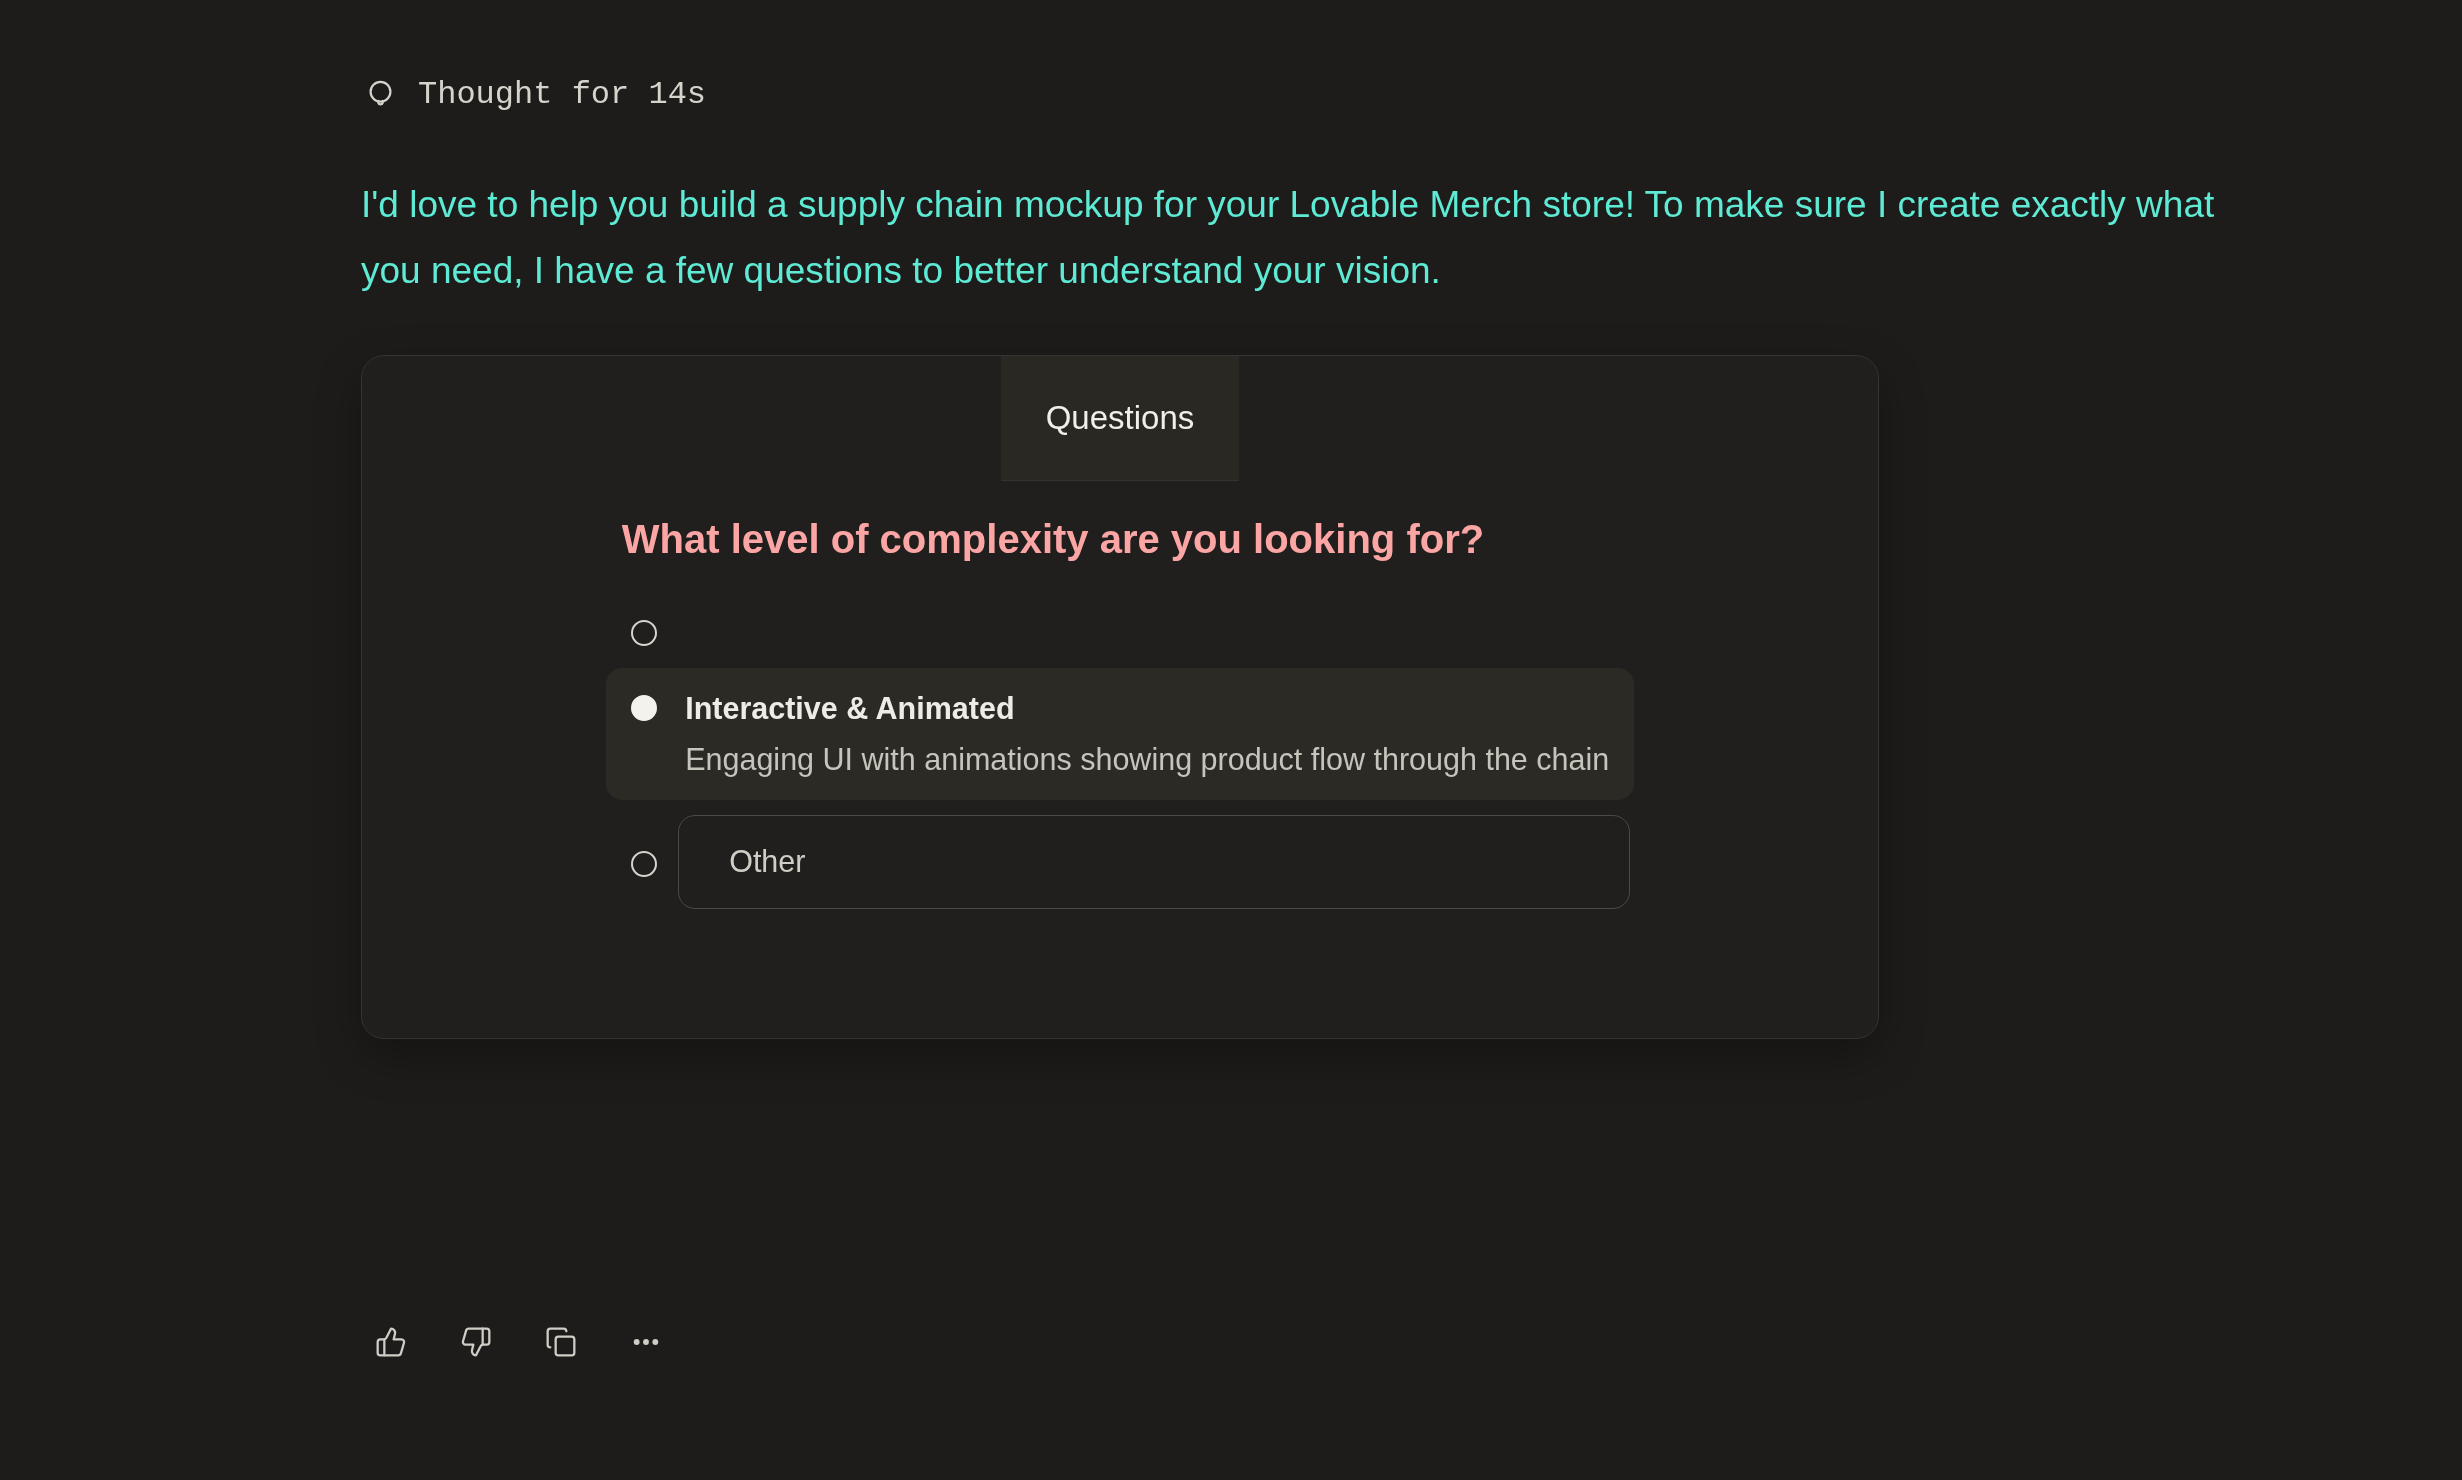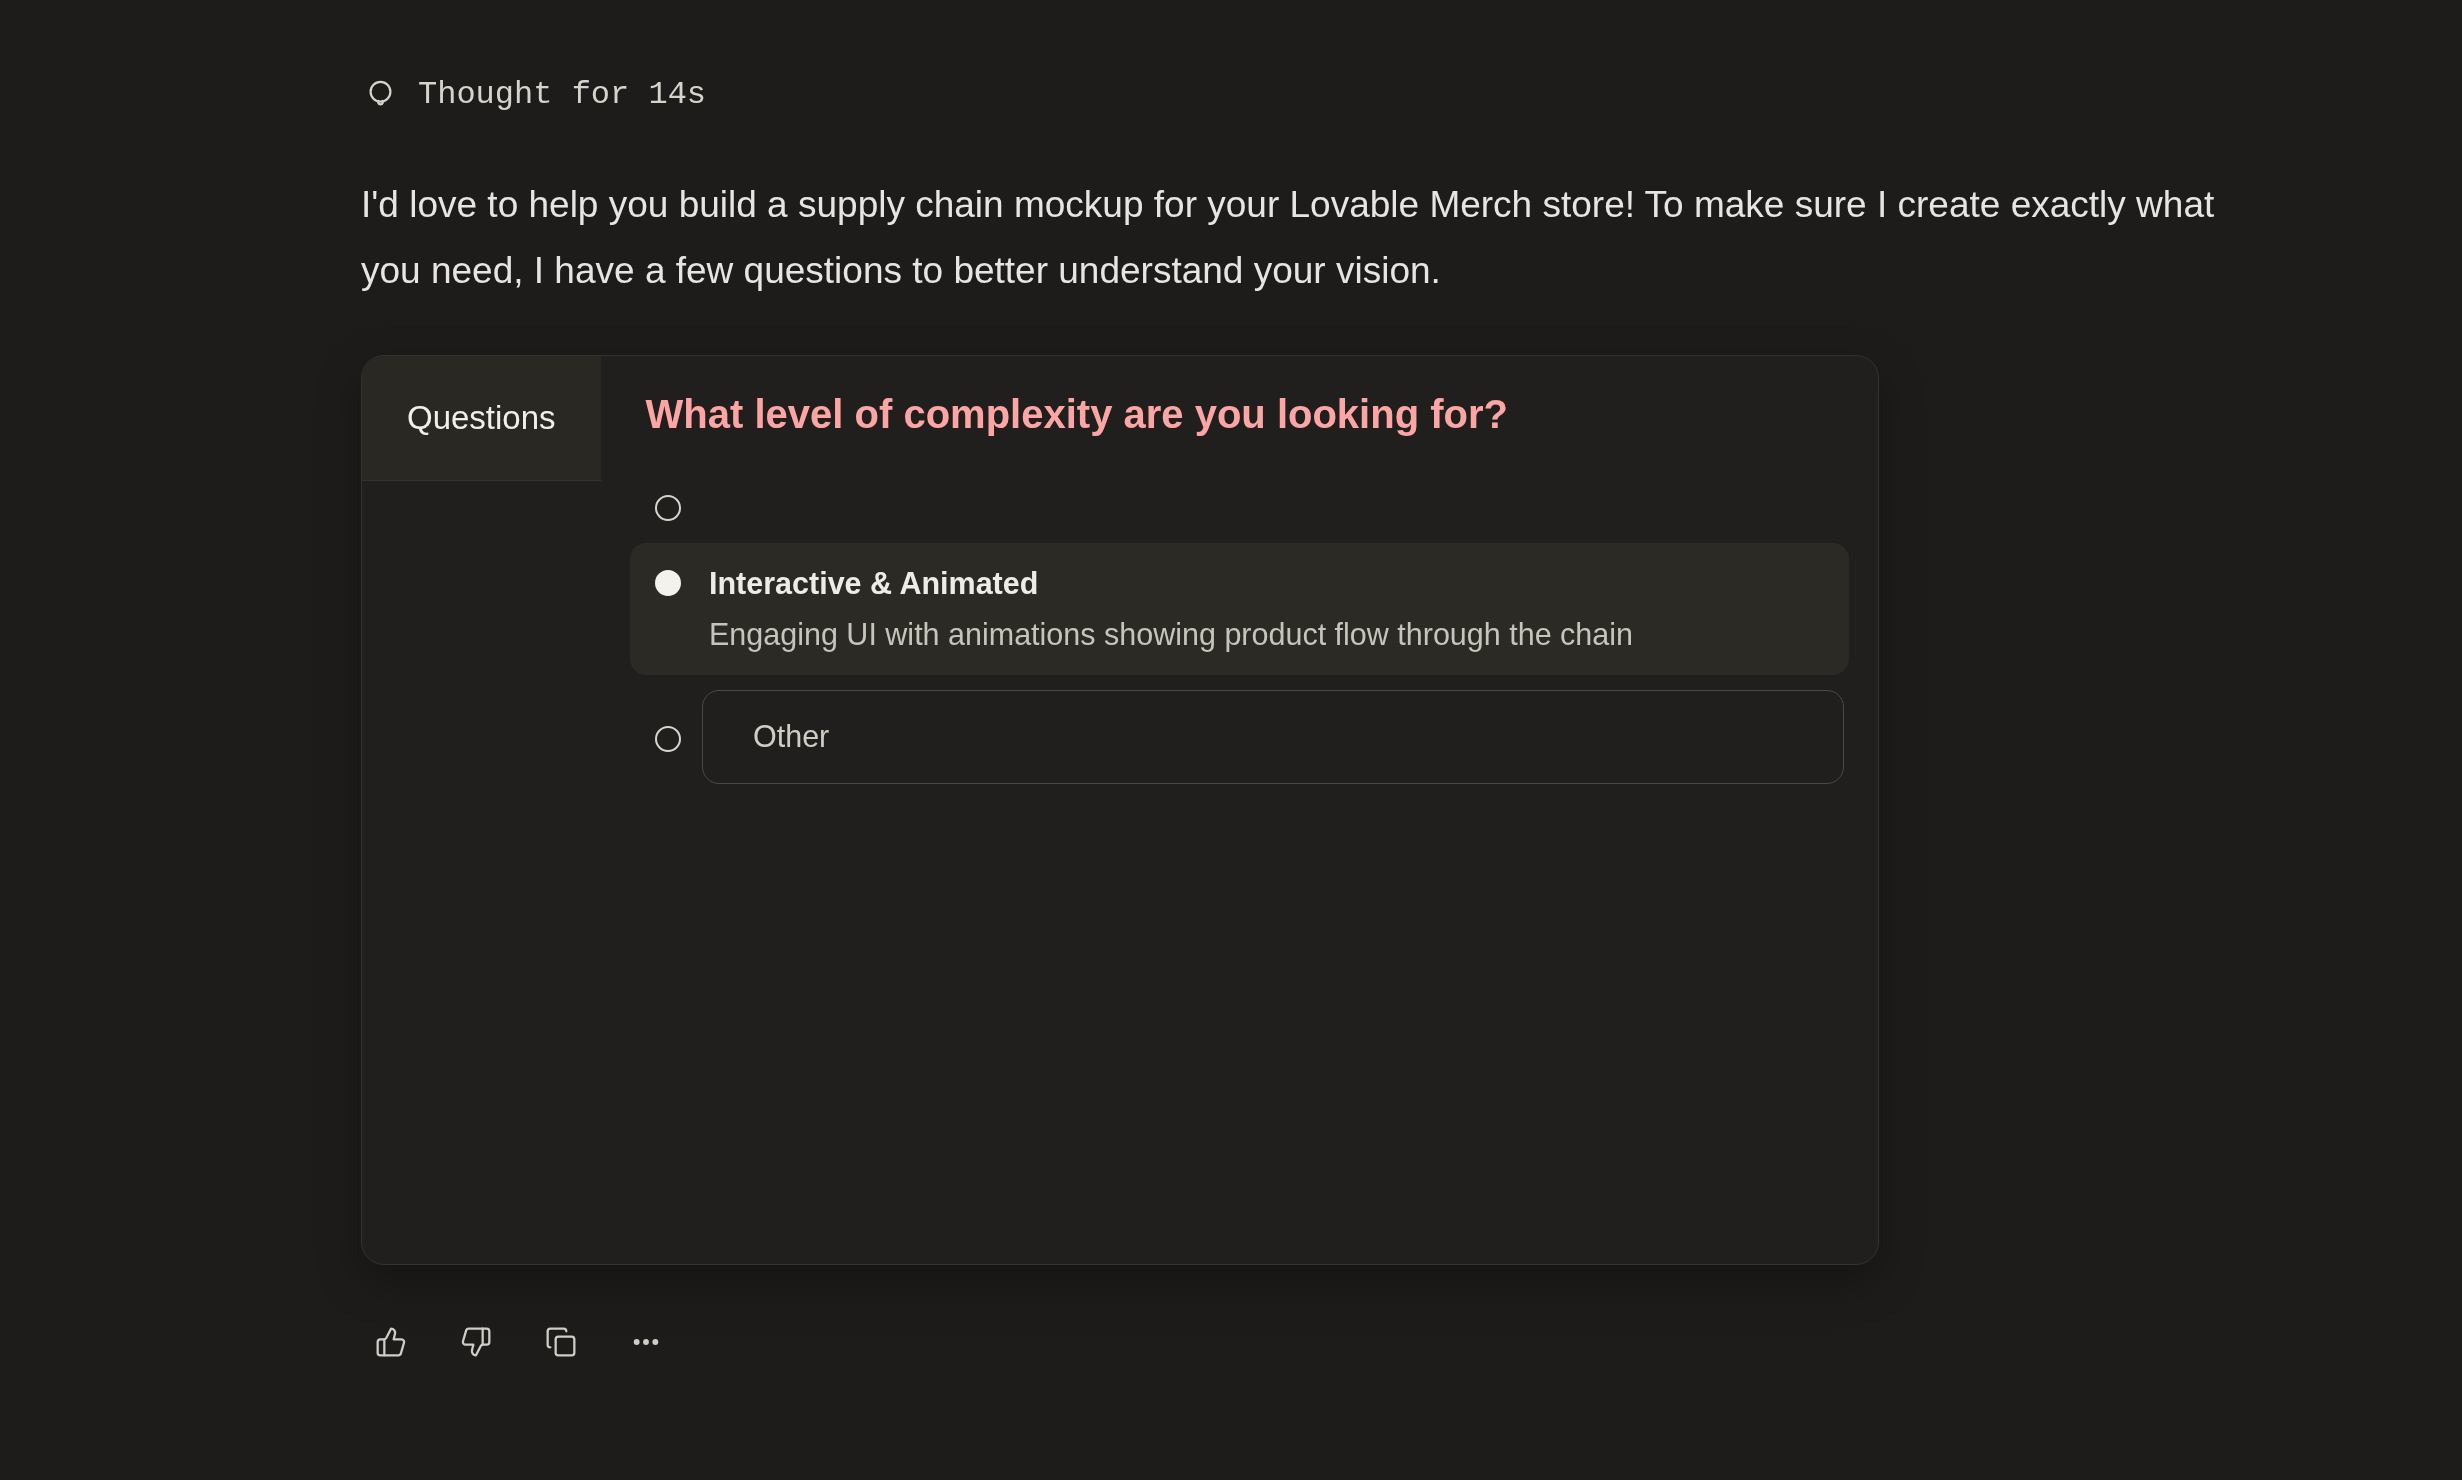--- a/index.html
+++ b/index.html
@@ -13,29 +13,30 @@
   
   .thought-row{
     position:absolute;left:364px;top:76px;
     display:flex;align-items:center;gap:21px;
     color:#d5d3cb;font-size:32px;font-weight:400;font-family:Liberation Mono, monospace;
   }
   .thought-row svg{display:block;}
   
   .message{
     position:absolute;left:361px;top:172px;width:1897px;
-    color:#e5e5e5;font-size:37px;line-height:66px;font-weight:400;
+    color:#5eead4;font-size:37px;line-height:66px;font-weight:400;
   }
   
   .card{
-    position:absolute;left:361px;top:355px;width:1518px;height:910px;
+    position:absolute;left:361px;top:355px;width:1518px;height:684px;
     box-sizing:border-box;
     background:#201f1d;border:1.1px solid #343330;border-radius:23px;
-    display:flex;flex-direction:row;overflow:hidden;
+    display:flex;flex-direction:column;overflow:hidden;
     box-shadow:0 17px 46px rgba(0,0,0,0.28);
+    align-items:center;
   }
   .card-header{
     height:124px;flex:0 0 124px;background:#292823;
     border-bottom:1.1px solid #343330;
     display:flex;align-items:center;padding:0 45px;
     color:#f1efe9;font-size:33px;font-weight:500;
   }
   .card-body{flex:1 1 auto;padding:40px 29px 0 29px;box-sizing:border-box;}
   .question{
     margin:0 0 36px 16px;

